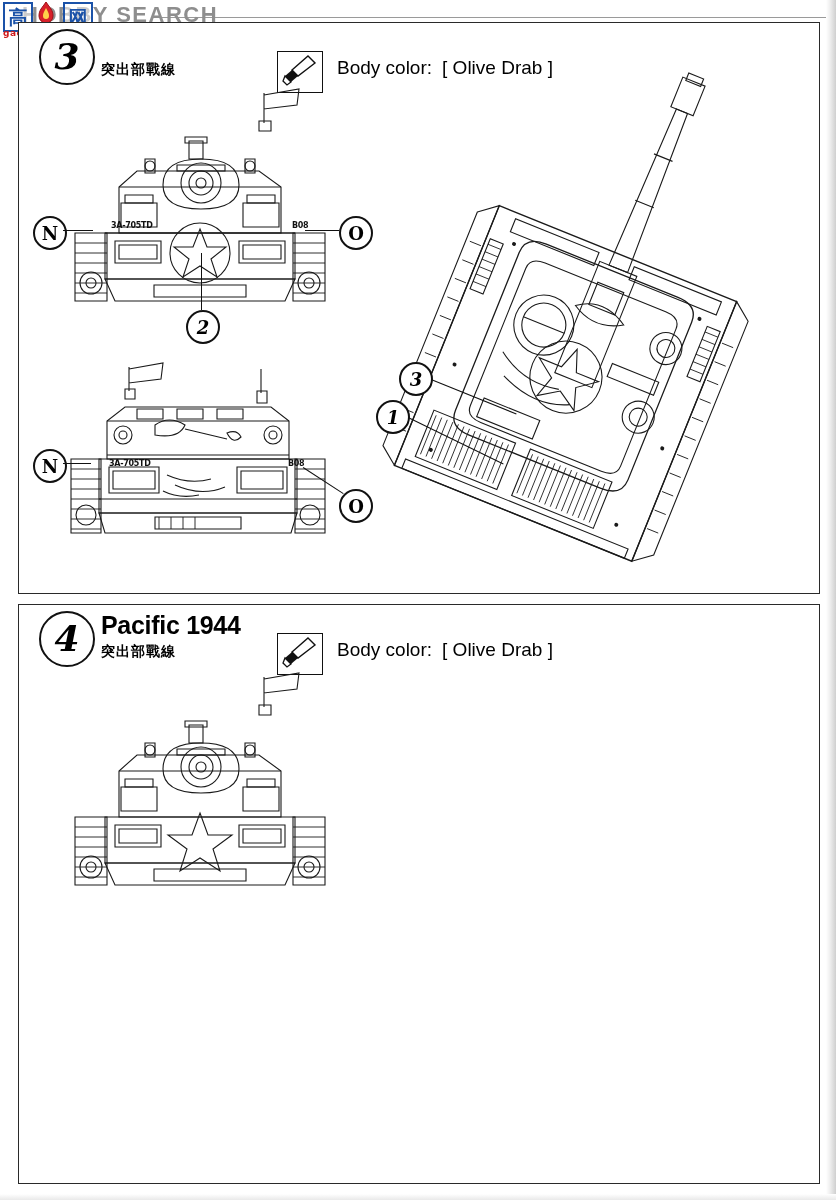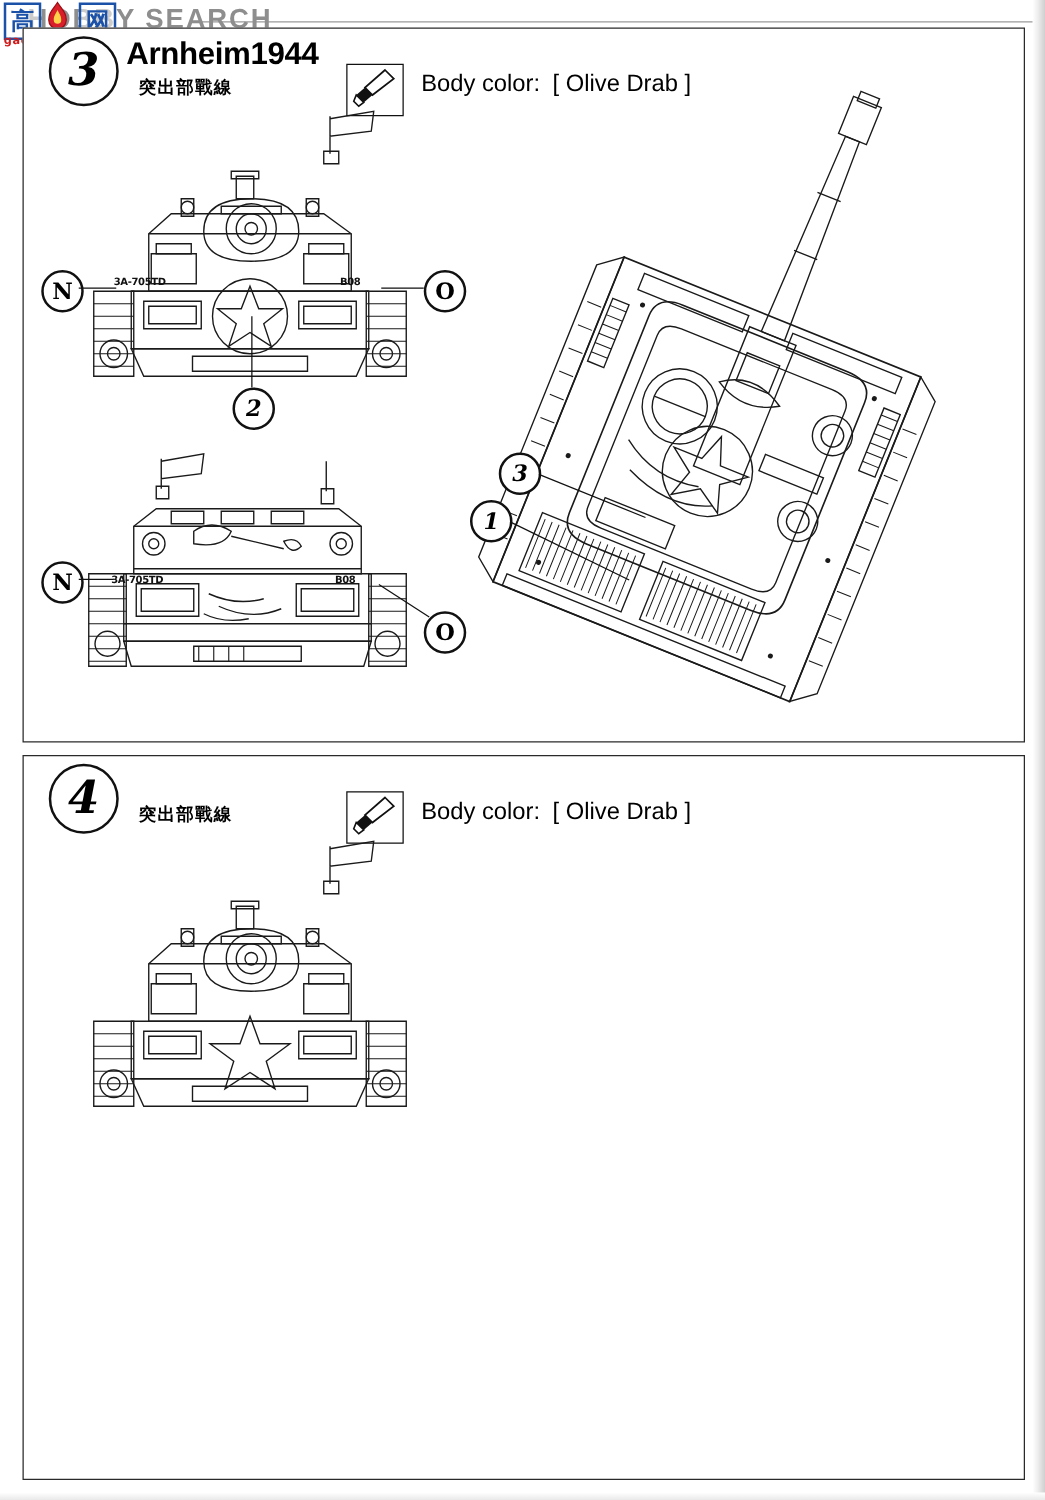--- a/index.html
+++ b/index.html
@@ -66,21 +66,21 @@
   .step-badge span{
     font-family:"DejaVu Serif", serif;
     font-size:36px;font-weight:bold;font-style:italic;color:#000;line-height:1;
     transform:translateY(-1px);
   }
   .title-en{
     position:absolute;left:82px;top:6px;
     font-size:25px;font-weight:bold;letter-spacing:-.3px;color:#000;white-space:nowrap;
   }
   .title-jp{
-    position:absolute;left:92px;top:38px;
+    position:absolute;left:82px;top:38px;
     font-family:"DejaVu Sans", sans-serif;
     font-size:14px;font-weight:bold;color:#000;letter-spacing:1px;white-space:nowrap;
   }
   .brush-box{
     position:absolute;left:258px;top:28px;width:44px;height:40px;
     border:1.6px solid #111;background:#fff;
   }
   .brush-box svg{display:block;}
   .body-color{
     position:absolute;left:318px;top:34px;
@@ -99,21 +99,21 @@
     font-family:"DejaVu Serif", serif;font-size:18px;font-weight:bold;color:#000;
   }
   .callout.num span{font-style:italic;}
   .leader{position:absolute;background:#111;}
   .leader.h{height:1.4px;}
   .leader.v{width:1.4px;}
   .leader-d{position:absolute;height:1.4px;background:#111;transform-origin:0 50%;}
 
   .decal-label{
     position:absolute;font-family:"DejaVu Sans", sans-serif;
-    font-size:8px;font-weight:bold;color:#111;letter-spacing:-.3px;white-space:nowrap;
+    font-size:8px;font-weight:bold;color:#111;letter-spacing:-.3px;white-space:nowrap;margin-left:20px;
   }
 </style>
 </head>
 <body>
 
 <div class="page">
 
   <div class="wm">
     <div class="wm-rule"></div>
     <div class="wm-text">HOBBY SEARCH</div>
@@ -130,21 +130,20 @@
       <div class="wm-dom">gao-shop.com</div>
     </div>
   </div>
 
   <div class="panel" id="panel-3">
 
     <div class="panel-head">
       <div class="step-badge">
         <span>3</span>
       </div>
-      <div class="title-en">Arnheim1944</div>
       <div class="title-jp">突出部戰線</div>
       <div class="brush-box">
         <svg width="41" height="37" viewBox="0 0 41 37">
           <path d="M30 4 L37 11 L20 24 L14 18 Z" fill="#fff" stroke="#111" stroke-width="1.4"></path>
           <path d="M14 18 L20 24 L13 30 L7 24 Z" fill="#111"></path>
           <path d="M7 24 L13 30 L9 33 L5 29 Z" fill="#fff" stroke="#111" stroke-width="1.3"></path>
         </svg>
       </div>
       <div class="body-color">
         <span>Body color:</span><span class="val">[ Olive Drab ]</span>
@@ -358,20 +357,21 @@
     <div class="leader-d" style="left:389px;top:394px;width:106px;transform:rotate(26deg);"></div>
 
   </div>
 
   <div class="panel" id="panel-4">
 
     <div class="panel-head">
       <div class="step-badge">
         <span>4</span>
       </div>
+      <div class="title-en">Pacific 1944</div>
       <div class="title-jp">突出部戰線</div>
       <div class="brush-box">
         <svg width="41" height="37" viewBox="0 0 41 37">
           <path d="M30 4 L37 11 L20 24 L14 18 Z" fill="#fff" stroke="#111" stroke-width="1.4"></path>
           <path d="M14 18 L20 24 L13 30 L7 24 Z" fill="#111"></path>
           <path d="M7 24 L13 30 L9 33 L5 29 Z" fill="#fff" stroke="#111" stroke-width="1.3"></path>
         </svg>
       </div>
       <div class="body-color">
         <span>Body color:</span><span class="val">[ Olive Drab ]</span>

